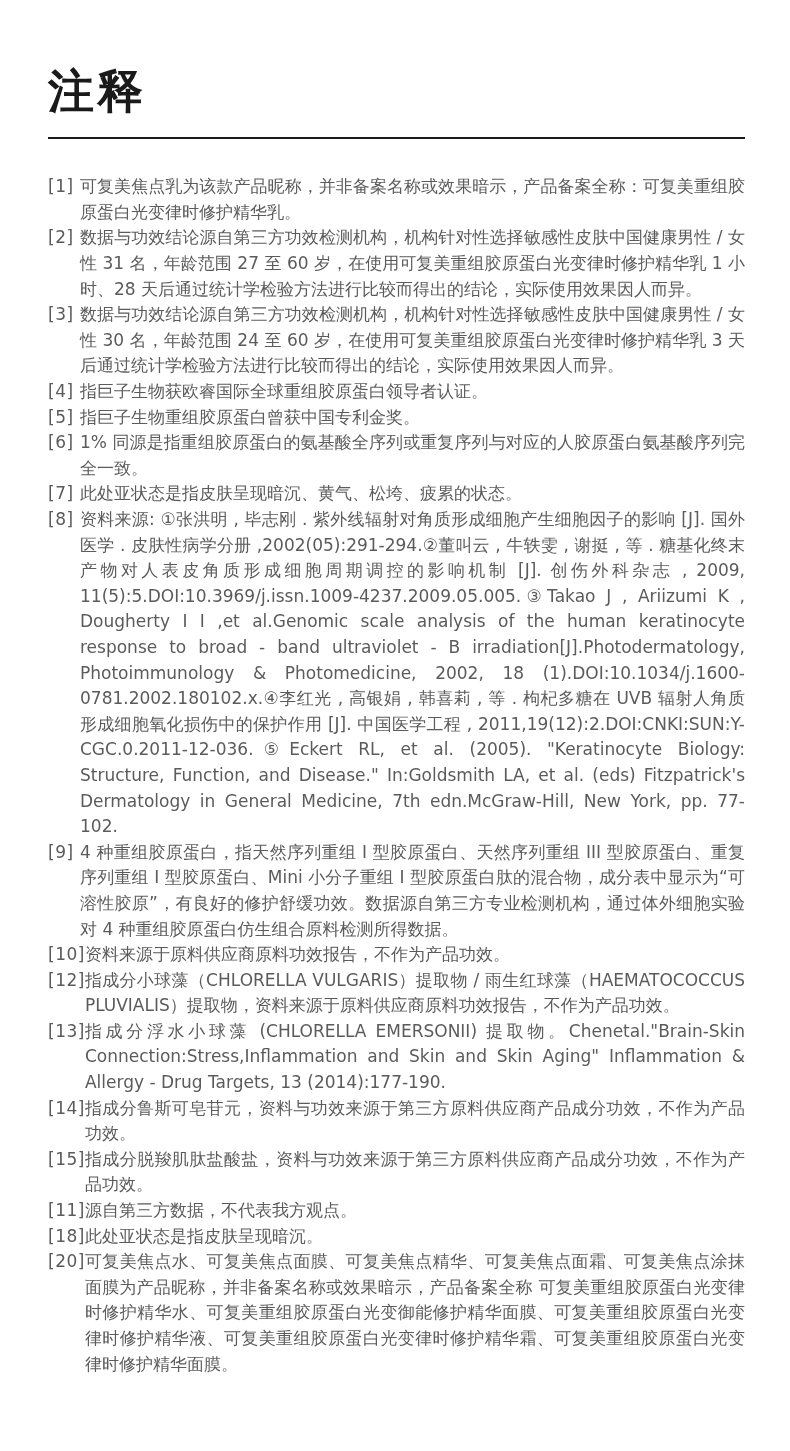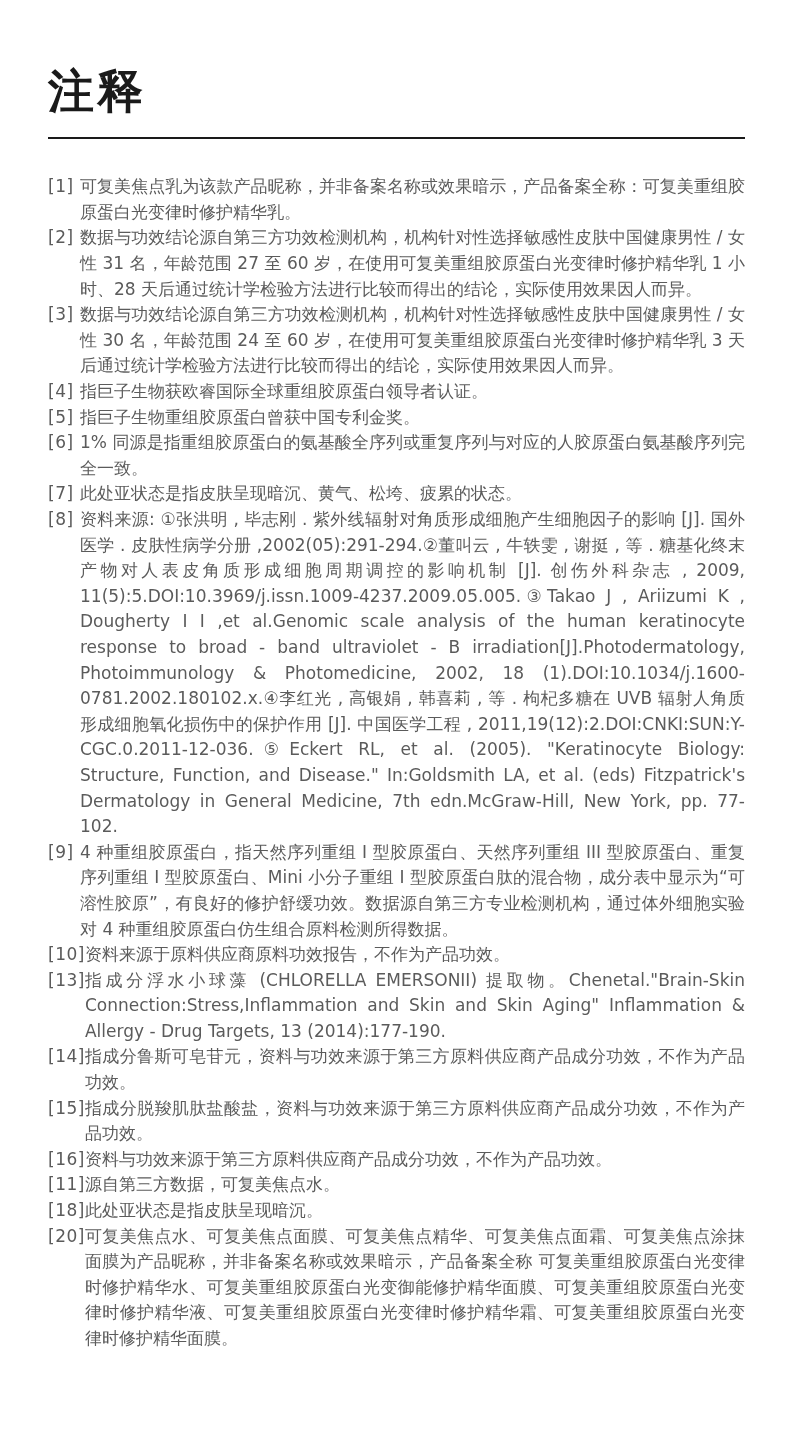--- a/index.html
+++ b/index.html
@@ -108,44 +108,44 @@
         <span class="note-marker">[9]</span>
         <span class="note-text">4 种重组胶原蛋白，指天然序列重组 I 型胶原蛋白、天然序列重组 III 型胶原蛋白、重复序列重组 I 型胶原蛋白、Mini 小分子重组 I 型胶原蛋白肽的混合物，成分表中显示为“可溶性胶原”，有良好的修护舒缓功效。数据源自第三方专业检测机构，通过体外细胞实验对 4 种重组胶原蛋白仿生组合原料检测所得数据。</span>
       </li>
 
       <li class="note">
         <span class="note-marker">[10]</span>
         <span class="note-text">资料来源于原料供应商原料功效报告，不作为产品功效。</span>
       </li>
 
 
+      <li class="note">
+        <span class="note-marker">[12]</span>
+        <span class="note-text">指成分小球藻（CHLORELLA VULGARIS）提取物 / 雨生红球藻（HAEMATOCOCCUS PLUVIALIS）提取物，资料来源于原料供应商原料功效报告，不作为产品功效。</span>
+      </li>
 
       <li class="note">
         <span class="note-marker">[13]</span>
         <span class="note-text">指成分浮水小球藻 (CHLORELLA EMERSONII) 提取物。Chenetal."Brain-Skin Connection:Stress,Inflammation and Skin and Skin Aging" Inflammation &amp; Allergy - Drug Targets, 13 (2014):177-190.</span>
       </li>
 
       <li class="note">
         <span class="note-marker">[14]</span>
         <span class="note-text">指成分鲁斯可皂苷元，资料与功效来源于第三方原料供应商产品成分功效，不作为产品功效。</span>
       </li>
 
       <li class="note">
         <span class="note-marker">[15]</span>
         <span class="note-text">指成分脱羧肌肽盐酸盐，资料与功效来源于第三方原料供应商产品成分功效，不作为产品功效。</span>
       </li>
 
-      <li class="note">
-        <span class="note-marker">[16]</span>
-        <span class="note-text">资料与功效来源于第三方原料供应商产品成分功效，不作为产品功效。</span>
-      </li>
 
       <li class="note">
         <span class="note-marker">[11]</span>
-        <span class="note-text">源自第三方数据，可复美焦点水。</span>
+        <span class="note-text">源自第三方数据，不代表我方观点。</span>
       </li>
 
       <li class="note">
         <span class="note-marker">[18]</span>
         <span class="note-text">此处亚状态是指皮肤呈现暗沉。</span>
       </li>
 
       <li class="note">
         <span class="note-marker">[20]</span>
         <span class="note-text">可复美焦点水、可复美焦点面膜、可复美焦点精华、可复美焦点面霜、可复美焦点涂抹面膜为产品昵称，并非备案名称或效果暗示，产品备案全称 可复美重组胶原蛋白光变律时修护精华水、可复美重组胶原蛋白光变御能修护精华面膜、可复美重组胶原蛋白光变律时修护精华液、可复美重组胶原蛋白光变律时修护精华霜、可复美重组胶原蛋白光变律时修护精华面膜。</span>

